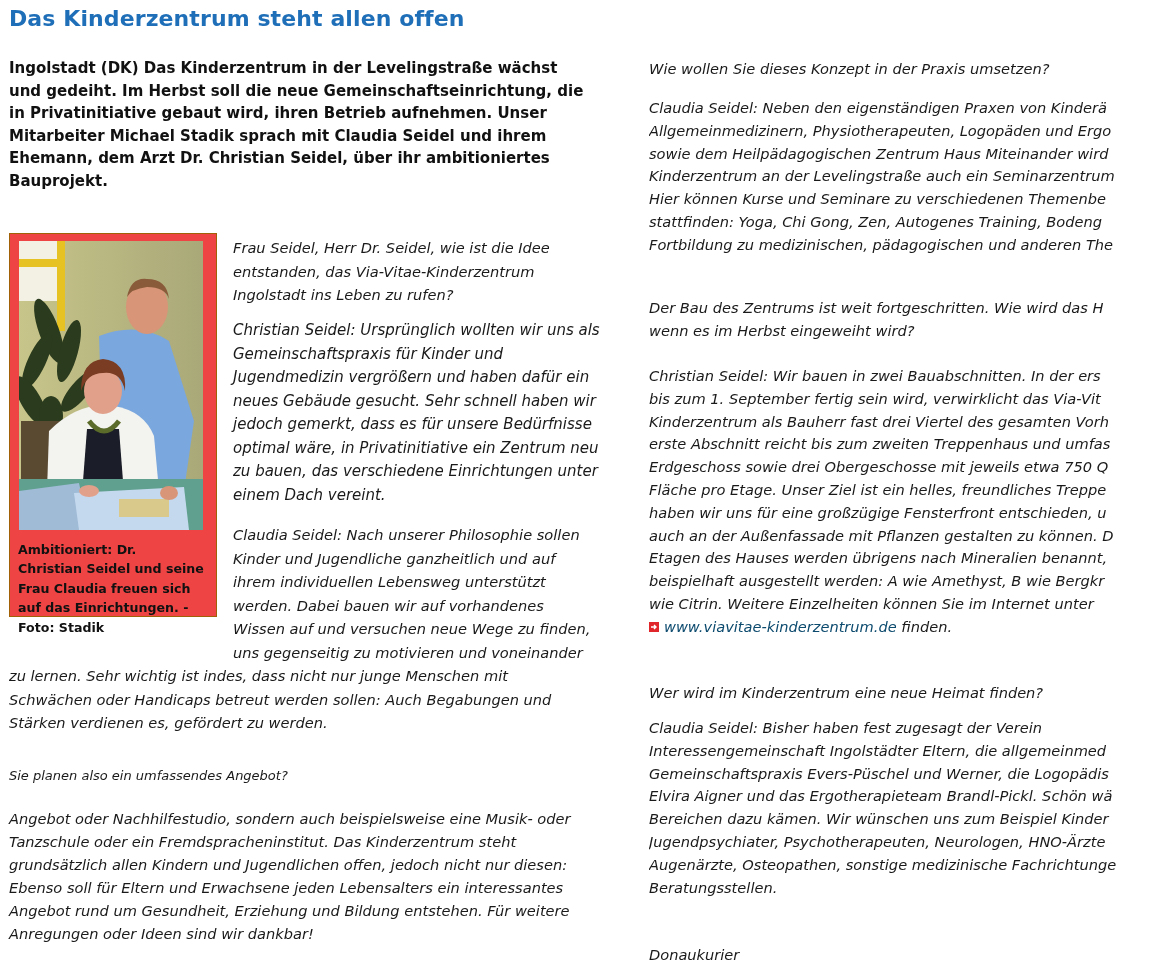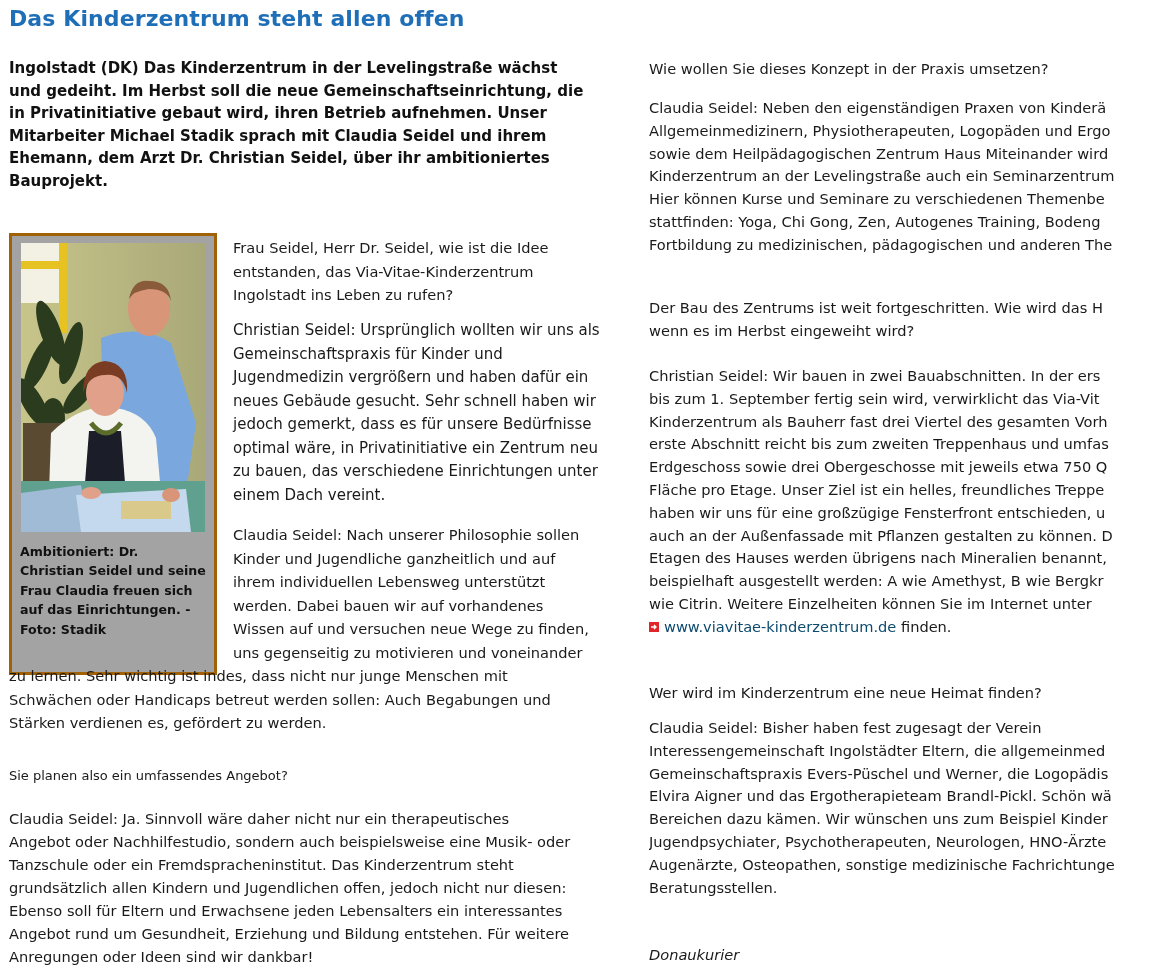--- a/index.html
+++ b/index.html
@@ -11,32 +11,32 @@
     position: absolute; left: 9px; top: 6px;
     font-size: 22px; font-weight: bold; color: #1f6fb8; margin: 0;
     letter-spacing: 0.1px; white-space: nowrap;
   }
   .lead {
     position: absolute; left: 9px; top: 57px; width: 620px;
     font-size: 15px; font-weight: bold; line-height: 22.6px; color: #111;
   }
   .line { display: block; white-space: nowrap; }
   .figure {
-    position: absolute; left: 9px; top: 233px; width: 208px; height: 442px;
-    border: 3px solid #a16207; background: #a3a3a3; box-sizing: border-box;
+    position: absolute; left: 9px; top: 233px; width: 208px; height: 384px;
+    border: 1px solid #a16207; background: #ef4444; box-sizing: border-box;
   }
   .photo {
     position: absolute; left: 9px; top: 7px; width: 184px; height: 289px;
     overflow: hidden; background: #c9c78f;
   }
   .caption {
     position: absolute; left: 8px; top: 306px; width: 196px;
     font-size: 12.6px; font-weight: bold; line-height: 19.4px; color: #111;
   }
-  .para { position: absolute; }
+  .para { position: absolute; font-style: italic; }
   .rcol {
     position: absolute; left: 649px; top: 0; width: 500px; height: 977px; overflow: hidden;
     font-size: 14.6px; line-height: 23.5px; color: #1a1a1a;
   }
   .link { color: #0c4a6e; text-decoration: none; }
   .ext-icon {
     display: inline-block; width: 10px; height: 10px; background: #e0262a;
     vertical-align: 0px; margin-right: 5px; position: relative;
   }
   .ext-icon svg { position: absolute; left: 0; top: 0; }
@@ -137,21 +137,20 @@
   <span class="line">zu lernen. Sehr wichtig ist indes, dass nicht nur junge Menschen mit</span>
   <span class="line">Schwächen oder Handicaps betreut werden sollen: Auch Begabungen und</span>
   <span class="line">Stärken verdienen es, gefördert zu werden.</span>
 </div>
 
 <div class="para" style="left:9px; top:764px; font-size:13px; line-height:23.5px;">
   <span class="line">Sie planen also ein umfassendes Angebot?</span>
 </div>
 
 <div class="para" style="left:9px; top:807px; font-size:14.6px; line-height:23px;">
-  <span class="line">Claudia Seidel: Ja. Sinnvoll wäre daher nicht nur ein therapeutisches</span>
   <span class="line">Angebot oder Nachhilfestudio, sondern auch beispielsweise eine Musik- oder</span>
   <span class="line">Tanzschule oder ein Fremdspracheninstitut. Das Kinderzentrum steht</span>
   <span class="line">grundsätzlich allen Kindern und Jugendlichen offen, jedoch nicht nur diesen:</span>
   <span class="line">Ebenso soll für Eltern und Erwachsene jeden Lebensalters ein interessantes</span>
   <span class="line">Angebot rund um Gesundheit, Erziehung und Bildung entstehen. Für weitere</span>
   <span class="line">Anregungen oder Ideen sind wir dankbar!</span>
 </div>
 
 <div class="rcol">
   <div class="para" style="left:0; top:57px;">

